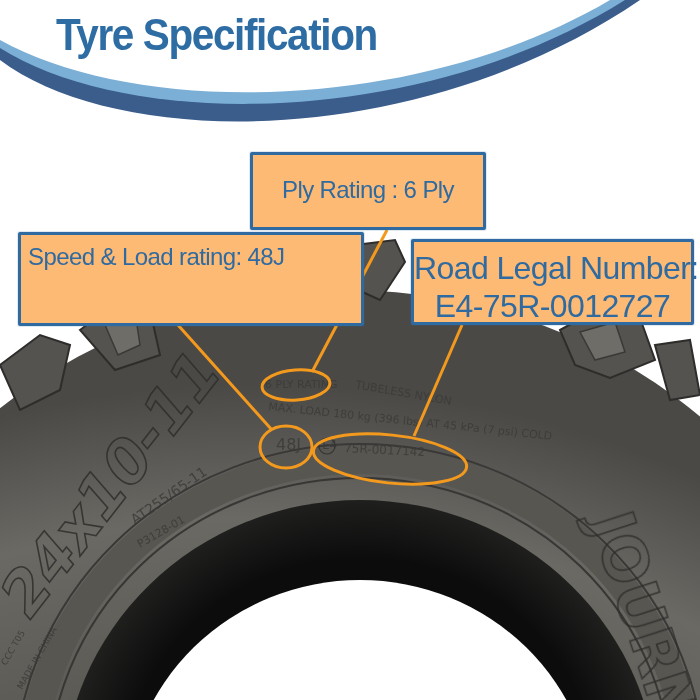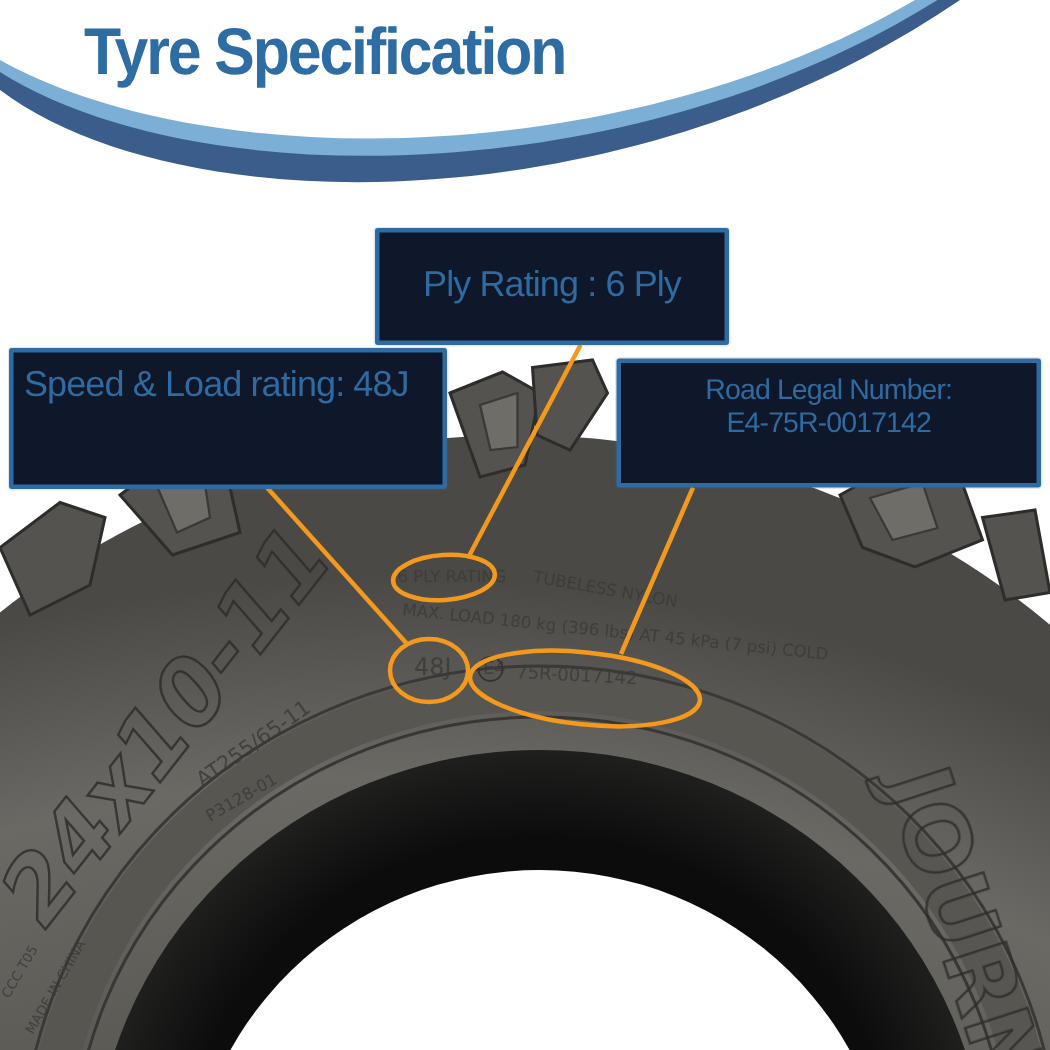--- a/index.html
+++ b/index.html
@@ -16,32 +16,32 @@
       font-weight: bold; font-size: 44px; letter-spacing: -1.5px;
       color: #2e6ca4; transform: scaleX(0.92); transform-origin: left center;
       white-space: nowrap;
     }
 
     
     .tyre-svg { position: absolute; left: 0; top: 0; width: 700px; height: 700px; }
 
     
     .callout {
-      position: absolute; background: #0f172a;
+      position: absolute; background: #fdba74;
       border: 3px solid #2f6aa0; border-radius: 2px;
       color: #2f6aa0; text-align: center;
       font-family: "Liberation Sans", "DejaVu Sans", sans-serif;
       line-height: 1.18;
       box-shadow: 0 0 0 1px rgba(47,106,160,0.15);
     }
     .callout .line { display: block; white-space: nowrap; }
     .callout-ply { left: 250px; top: 152px; width: 236px; height: 78px; font-size: 24px; padding-top: 21px; letter-spacing: -0.6px; }
-    .callout-speed { left: 6px; top: 232px; width: 292px; height: 94px; font-size: 24px; padding-top: 8px; letter-spacing: -0.6px; text-align: left; padding-left: 7px; }
+    .callout-speed { left: 18px; top: 232px; width: 346px; height: 94px; font-size: 24px; padding-top: 8px; letter-spacing: -0.6px; text-align: left; padding-left: 7px; }
     .callout-speed .line2 { padding-left: 32px; }
-    .callout-road { left: 411px; top: 239px; width: 283px; height: 86px; font-size: 19px; padding-top: 8px; letter-spacing: -0.6px; }
+    .callout-road { left: 411px; top: 239px; width: 283px; height: 86px; font-size: 32px; padding-top: 8px; letter-spacing: -0.6px; }
 
     .emboss {
       font-family: "DejaVu Sans", sans-serif; fill: #3b3b39; opacity: 0.85;
     }
   </style>
 </head>
 <body>
 
 <div class="stage">
 
@@ -121,15 +121,15 @@
   <div class="callout callout-ply">
     <span class="line">Ply Rating : 6 Ply</span>
   </div>
 
   <div class="callout callout-speed">
     <span class="line">Speed &amp; Load rating: 48J</span>
   </div>
 
   <div class="callout callout-road">
     <span class="line">Road Legal Number:</span>
-    <span class="line">E4-75R-0017142</span>
+    <span class="line">E4-75R-0012727</span>
   </div>
 </div>
 
 </body></html>

